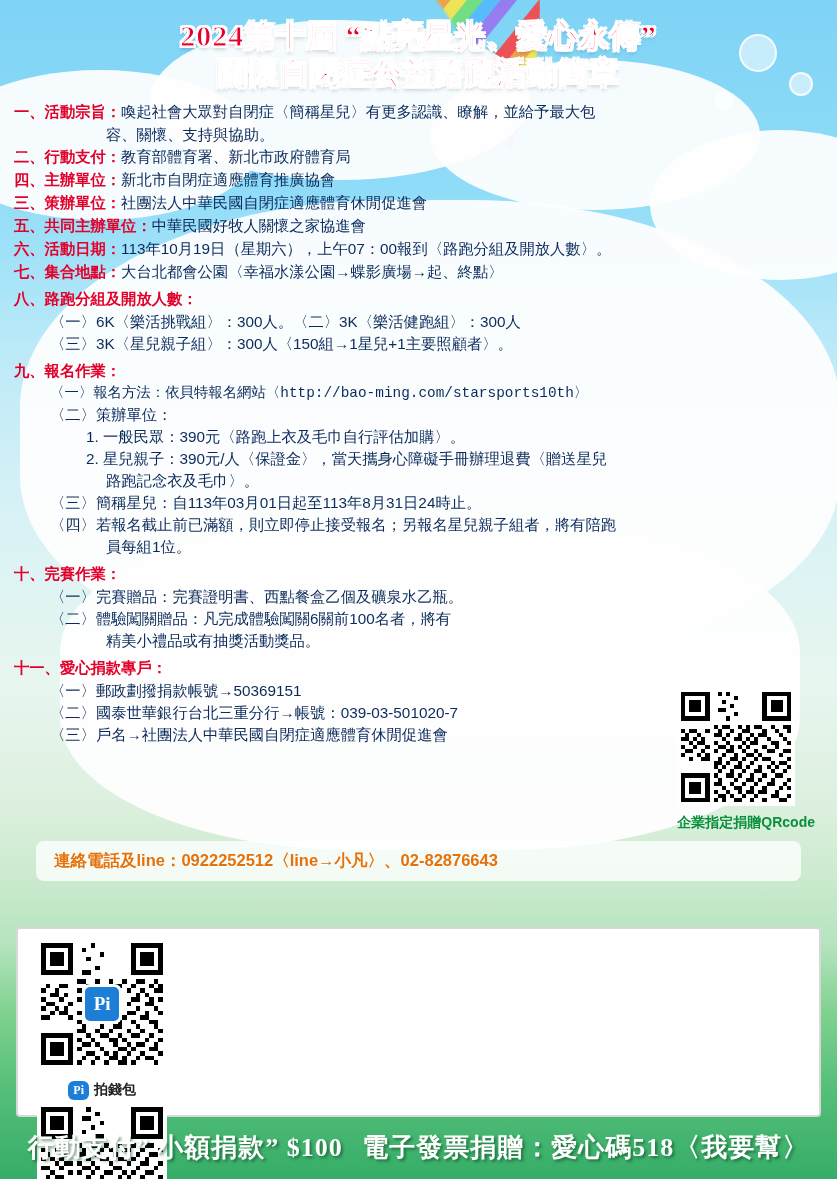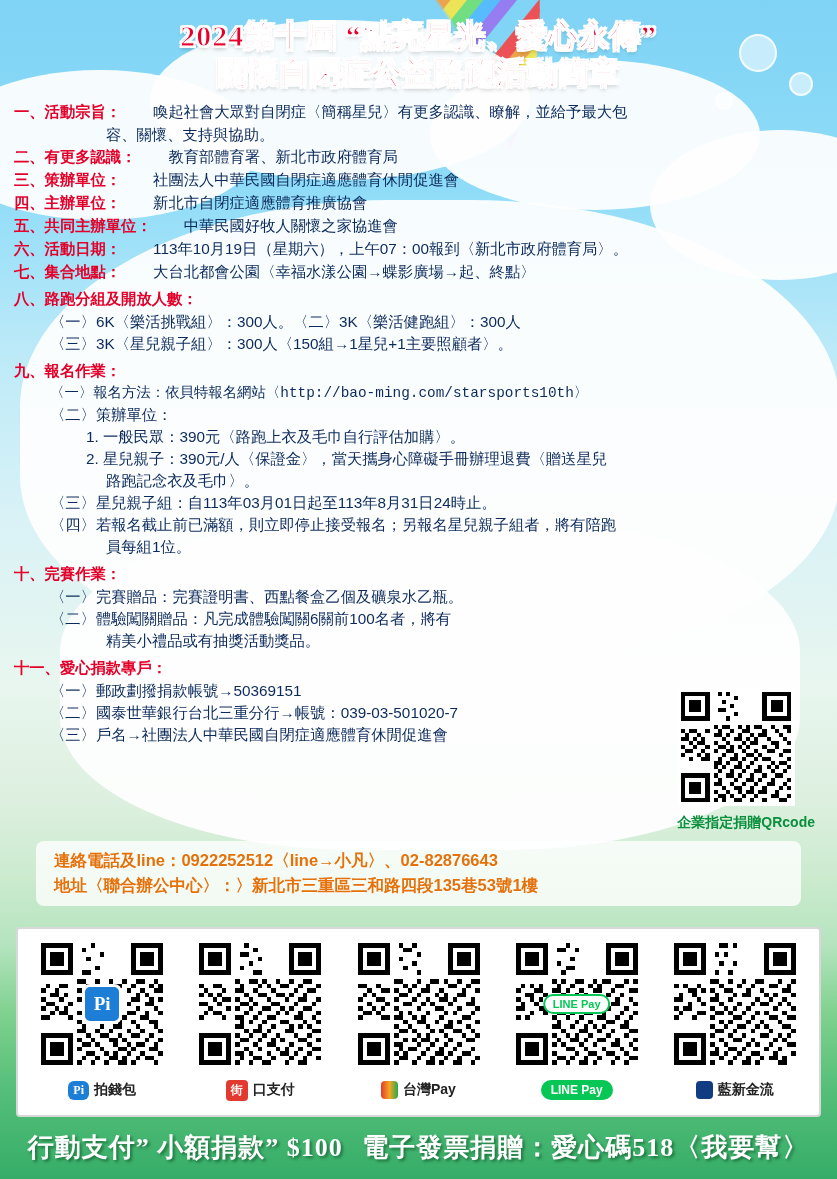--- a/index.html
+++ b/index.html
@@ -102,21 +102,20 @@
     z-index: 5;
     padding: 10px 16px 0 14px;
     font-size: 15.3px;
     line-height: 1.44;
     color: #101820;
   }
   .row {
     display: flex;
     align-items: flex-start;
     margin-bottom: 1px;
-    gap: 32px;
   }
   .lbl {
     color: #e3002a;
     font-weight: bold;
     white-space: nowrap;
     flex: 0 0 auto;
   }
   .val {
     color: #0b2a5b;
     flex: 1 1 auto;
@@ -185,20 +184,21 @@
     height: 190px;
     z-index: 6;
     background: #ffffff;
     border: 2px solid #d8d8d8;
     border-radius: 4px;
     display: flex;
     align-items: flex-start;
     justify-content: space-between;
     padding: 10px 10px 6px 10px;
     box-sizing: border-box;
+    flex-direction: column;
   }
   .pay {
     width: 19%;
     text-align: center;
   }
   .pay .qr { width: 130px; height: 130px; margin: 0 auto; }
   .pay .brand {
     margin-top: 8px;
     font-size: 14px;
     font-weight: bold;
@@ -292,42 +292,42 @@
 
   <div class="content">
 
     <div class="row">
       <span class="lbl">一、活動宗旨：</span>
       <span class="val">喚起社會大眾對自閉症〈簡稱星兒〉有更多認識、瞭解，並給予最大包</span>
     </div>
     <div class="sub3">容、關懷、支持與協助。</div>
 
     <div class="row">
-      <span class="lbl">二、有更多認識：</span>
+      <span class="lbl">二、行動支付：</span>
       <span class="val">教育部體育署、新北市政府體育局</span>
+    </div>
+
+    <div class="row">
+      <span class="lbl">四、主辦單位：</span>
+      <span class="val">新北市自閉症適應體育推廣協會</span>
     </div>
 
     <div class="row">
       <span class="lbl">三、策辦單位：</span>
       <span class="val">社團法人中華民國自閉症適應體育休閒促進會</span>
     </div>
 
     <div class="row">
-      <span class="lbl">四、主辦單位：</span>
-      <span class="val">新北市自閉症適應體育推廣協會</span>
-    </div>
-
-    <div class="row">
       <span class="lbl">五、共同主辦單位：</span>
       <span class="val">中華民國好牧人關懷之家協進會</span>
     </div>
 
     <div class="row">
       <span class="lbl">六、活動日期：</span>
-      <span class="val">113年10月19日（星期六），上午07：00報到〈新北市政府體育局〉。</span>
+      <span class="val">113年10月19日（星期六），上午07：00報到〈路跑分組及開放人數〉。</span>
     </div>
 
     <div class="row">
       <span class="lbl">七、集合地點：</span>
       <span class="val">大台北都會公園〈幸福水漾公園→蝶影廣場→起、終點〉</span>
     </div>
 
     <div class="row sec-head">
       <span class="lbl">八、路跑分組及開放人數：</span>
     </div>
@@ -335,21 +335,21 @@
     <div class="sub">〈三〉3K〈星兒親子組〉：300人〈150組→1星兒+1主要照顧者〉。</div>
 
     <div class="row sec-head">
       <span class="lbl">九、報名作業：</span>
     </div>
     <div class="sub mono">〈一〉報名方法：依貝特報名網站〈http://bao-ming.com/starsports10th〉</div>
     <div class="sub">〈二〉策辦單位：</div>
     <div class="sub2">1. 一般民眾：390元〈路跑上衣及毛巾自行評估加購〉。</div>
     <div class="sub2">2. 星兒親子：390元/人〈保證金〉，當天攜身心障礙手冊辦理退費〈贈送星兒</div>
     <div class="sub3">路跑記念衣及毛巾〉。</div>
-    <div class="sub">〈三〉星兒親子組：自113年03月01日起至113年8月31日24時止。</div>
+    <div class="sub">〈三〉簡稱星兒：自113年03月01日起至113年8月31日24時止。</div>
     <div class="sub">〈四〉若報名截止前已滿額，則立即停止接受報名；另報名星兒親子組者，將有陪跑</div>
     <div class="sub3">員每組1位。</div>
 
     <div class="row sec-head">
       <span class="lbl">十、完賽作業：</span>
     </div>
     <div class="sub">〈一〉完賽贈品：完賽證明書、西點餐盒乙個及礦泉水乙瓶。</div>
     <div class="sub">〈二〉體驗闖關贈品：凡完成體驗闖關6關前100名者，將有</div>
     <div class="sub3">精美小禮品或有抽獎活動獎品。</div>
 
@@ -524,21 +524,20 @@
         <rect x="18" y="27" width="1" height="1"></rect>
           <rect x="21" y="27" width="1" height="1"></rect>
           <rect x="25" y="27" width="2" height="1"></rect>
       </g>
     </svg>
     <div class="cap">企業指定捐贈QRcode</div>
   </div>
 
   <div class="contact">
     <div>連絡電話及line：0922252512〈line→小凡〉、02-82876643</div>
-    <div>地址〈聯合辦公中心〉：〉新北市三重區三和路四段135巷53號1樓</div>
   </div>
 
   <div class="paystrip">
 
     <div class="pay">
       <div class="qrwrap">
         <svg class="qr" viewBox="0 0 29 29" shape-rendering="crispEdges">
           <rect width="29" height="29" fill="#fff"></rect>
           <g fill="#000">
             <rect x="1" y="1" width="7" height="1"></rect>

